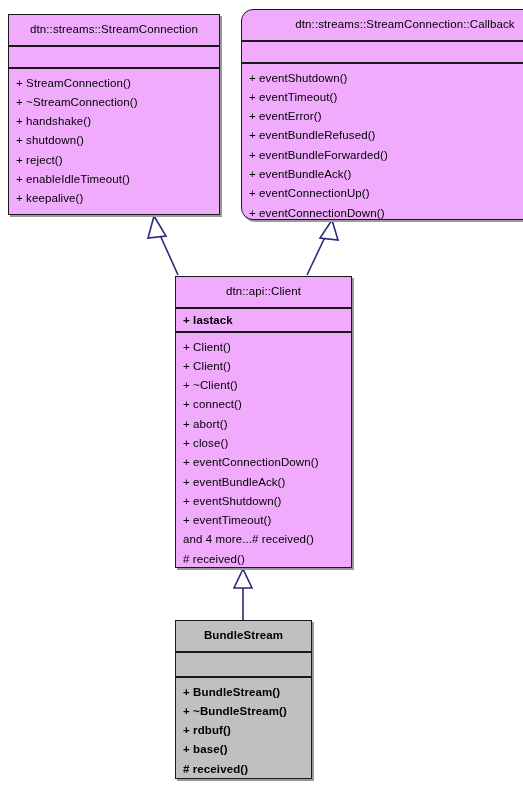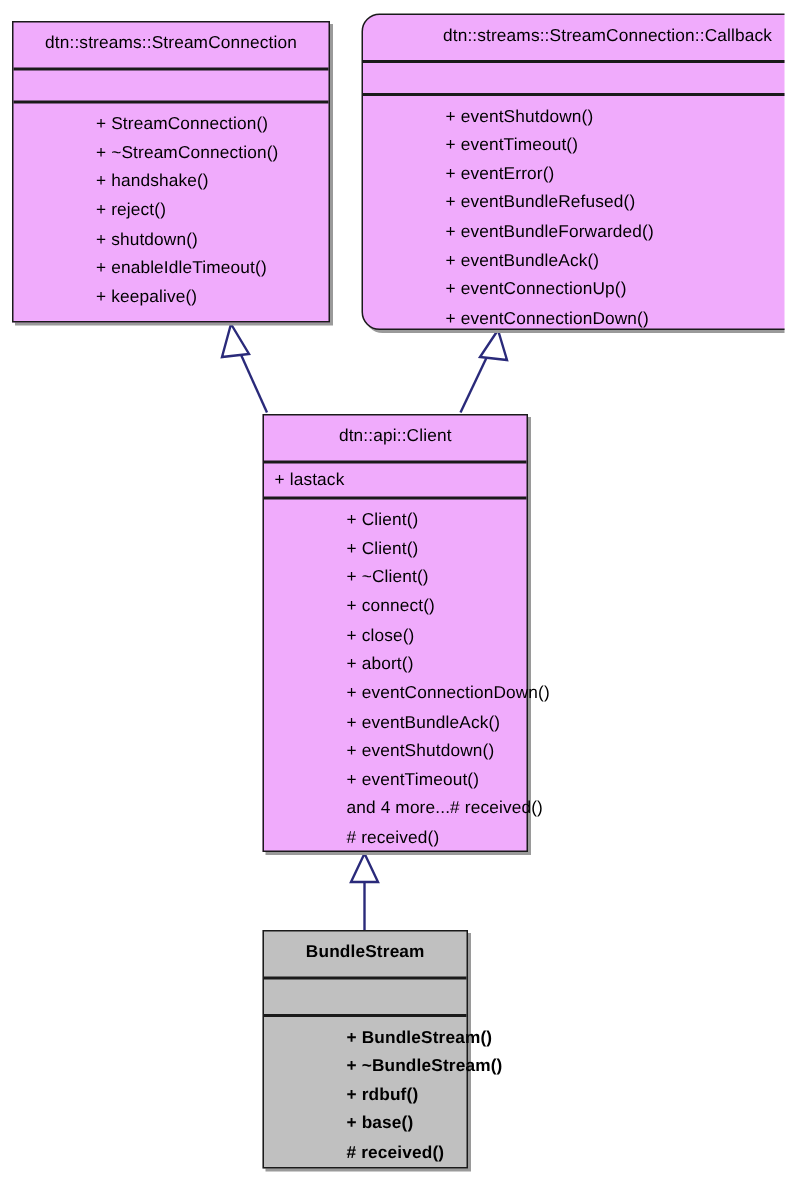--- a/index.html
+++ b/index.html
@@ -44,31 +44,31 @@
   }
   .uml-attrs {
     box-sizing: border-box;
     border-bottom: 2px solid #1a1a1a;
     padding: 4px 6px 4px 7px;
     min-height: 22px;
   }
   .uml-ops {
     box-sizing: border-box;
     padding: 5px 6px 20px 7px;
-    margin-left: 48px;
   }
   .uml-row {
     font-size: 11.5px;
     color: #000000;
     line-height: 19.3px;
     white-space: nowrap;
     letter-spacing: 0.1px;
   }
   .uml-attrs .uml-row {
     line-height: 14px;
+    font-weight: bold;
   }
   svg.edges {
     position: absolute;
     left: 0; top: 0;
     width: 523px;
     height: 789px;
     pointer-events: none;
   }
 </style>
 </head>
@@ -94,22 +94,22 @@
     </g>
   </svg>
 
   <div class="uml-class" style="left:8px; top:14px; width:212px; height:201px;">
     <div class="uml-title">dtn::streams::StreamConnection</div>
     <div class="uml-attrs" style="height:22px;"></div>
     <div class="uml-ops">
       <div class="uml-row">+ StreamConnection()</div>
       <div class="uml-row">+ ~StreamConnection()</div>
       <div class="uml-row">+ handshake()</div>
+      <div class="uml-row">+ shutdown()</div>
       <div class="uml-row">+ reject()</div>
-      <div class="uml-row">+ shutdown()</div>
       <div class="uml-row">+ enableIdleTimeout()</div>
       <div class="uml-row">+ keepalive()</div>
     </div>
   </div>
 
   <div class="uml-class" style="left:241px; top:9px; width:328px; height:211px;border-radius:12px;">
     <div class="uml-title">dtn::streams::StreamConnection::Callback</div>
     <div class="uml-attrs" style="height:22px;"></div>
     <div class="uml-ops">
       <div class="uml-row">+ eventShutdown()</div>
@@ -126,22 +126,22 @@
   <div class="uml-class" style="left:175px; top:276px; width:177px; height:292px;">
     <div class="uml-title">dtn::api::Client</div>
     <div class="uml-attrs" style="height:24px;">
       <div class="uml-row">+ lastack</div>
     </div>
     <div class="uml-ops">
       <div class="uml-row">+ Client()</div>
       <div class="uml-row">+ Client()</div>
       <div class="uml-row">+ ~Client()</div>
       <div class="uml-row">+ connect()</div>
+      <div class="uml-row">+ abort()</div>
       <div class="uml-row">+ close()</div>
-      <div class="uml-row">+ abort()</div>
       <div class="uml-row">+ eventConnectionDown()</div>
       <div class="uml-row">+ eventBundleAck()</div>
       <div class="uml-row">+ eventShutdown()</div>
       <div class="uml-row">+ eventTimeout()</div>
       <div class="uml-row">and 4 more...# received()</div>
       <div class="uml-row"># received()</div>
     </div>
   </div>
 
   <div class="uml-class highlight" style="left:175px; top:620px; width:137px; height:159px;">

